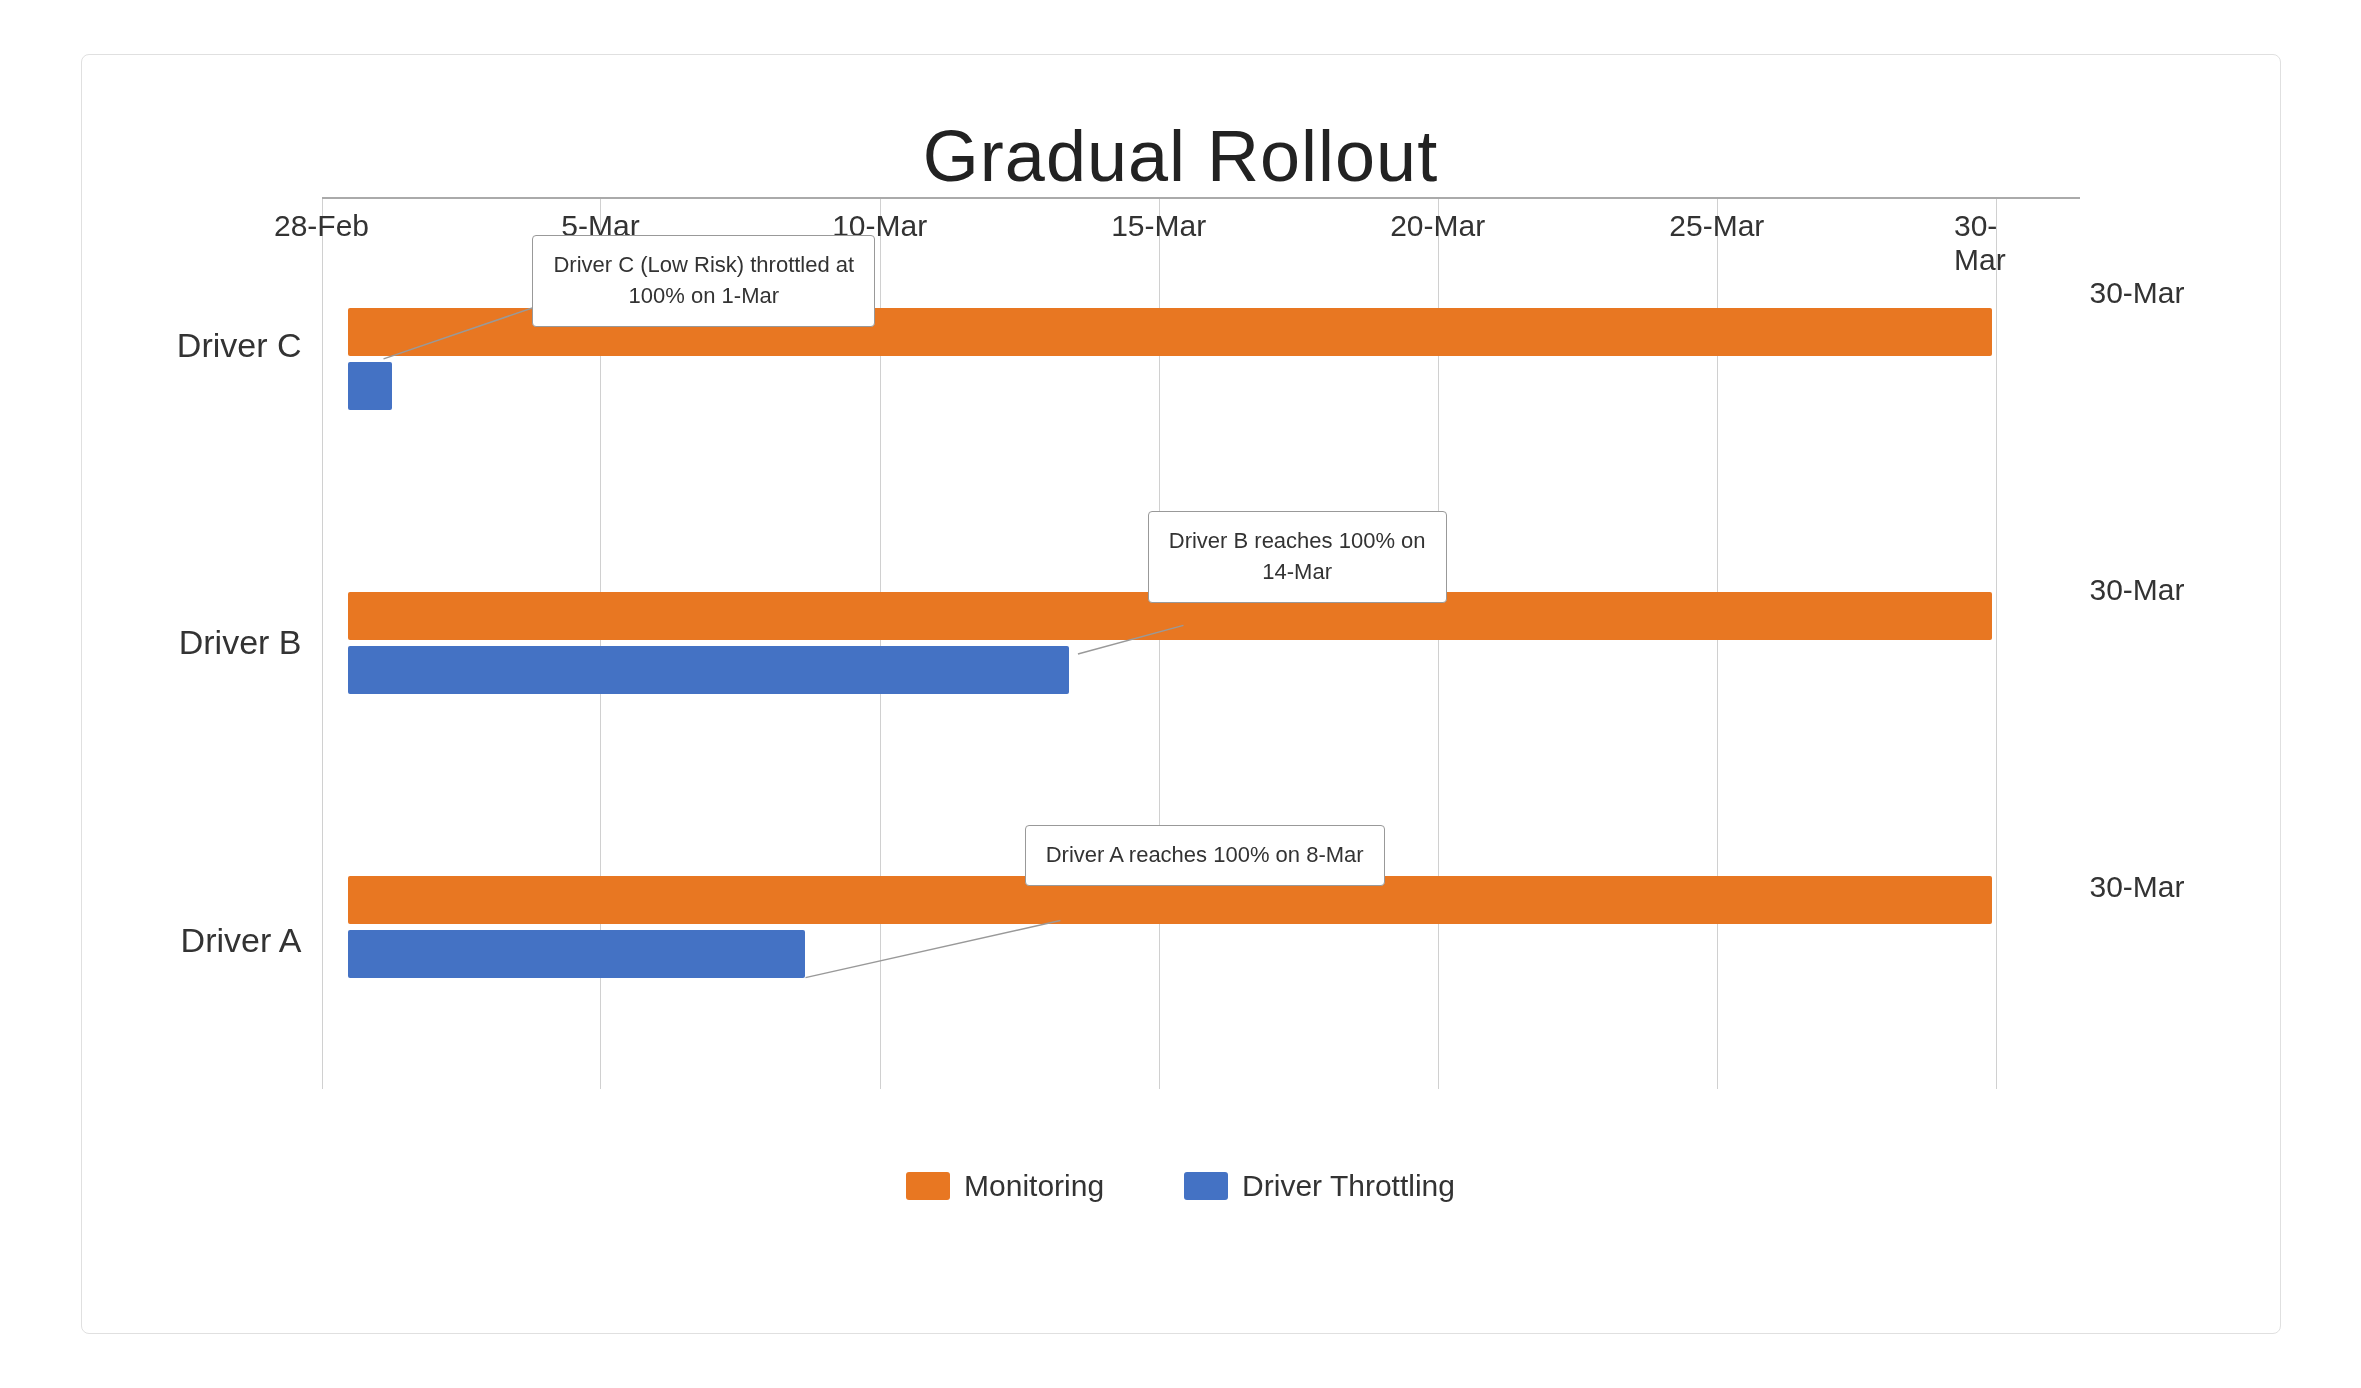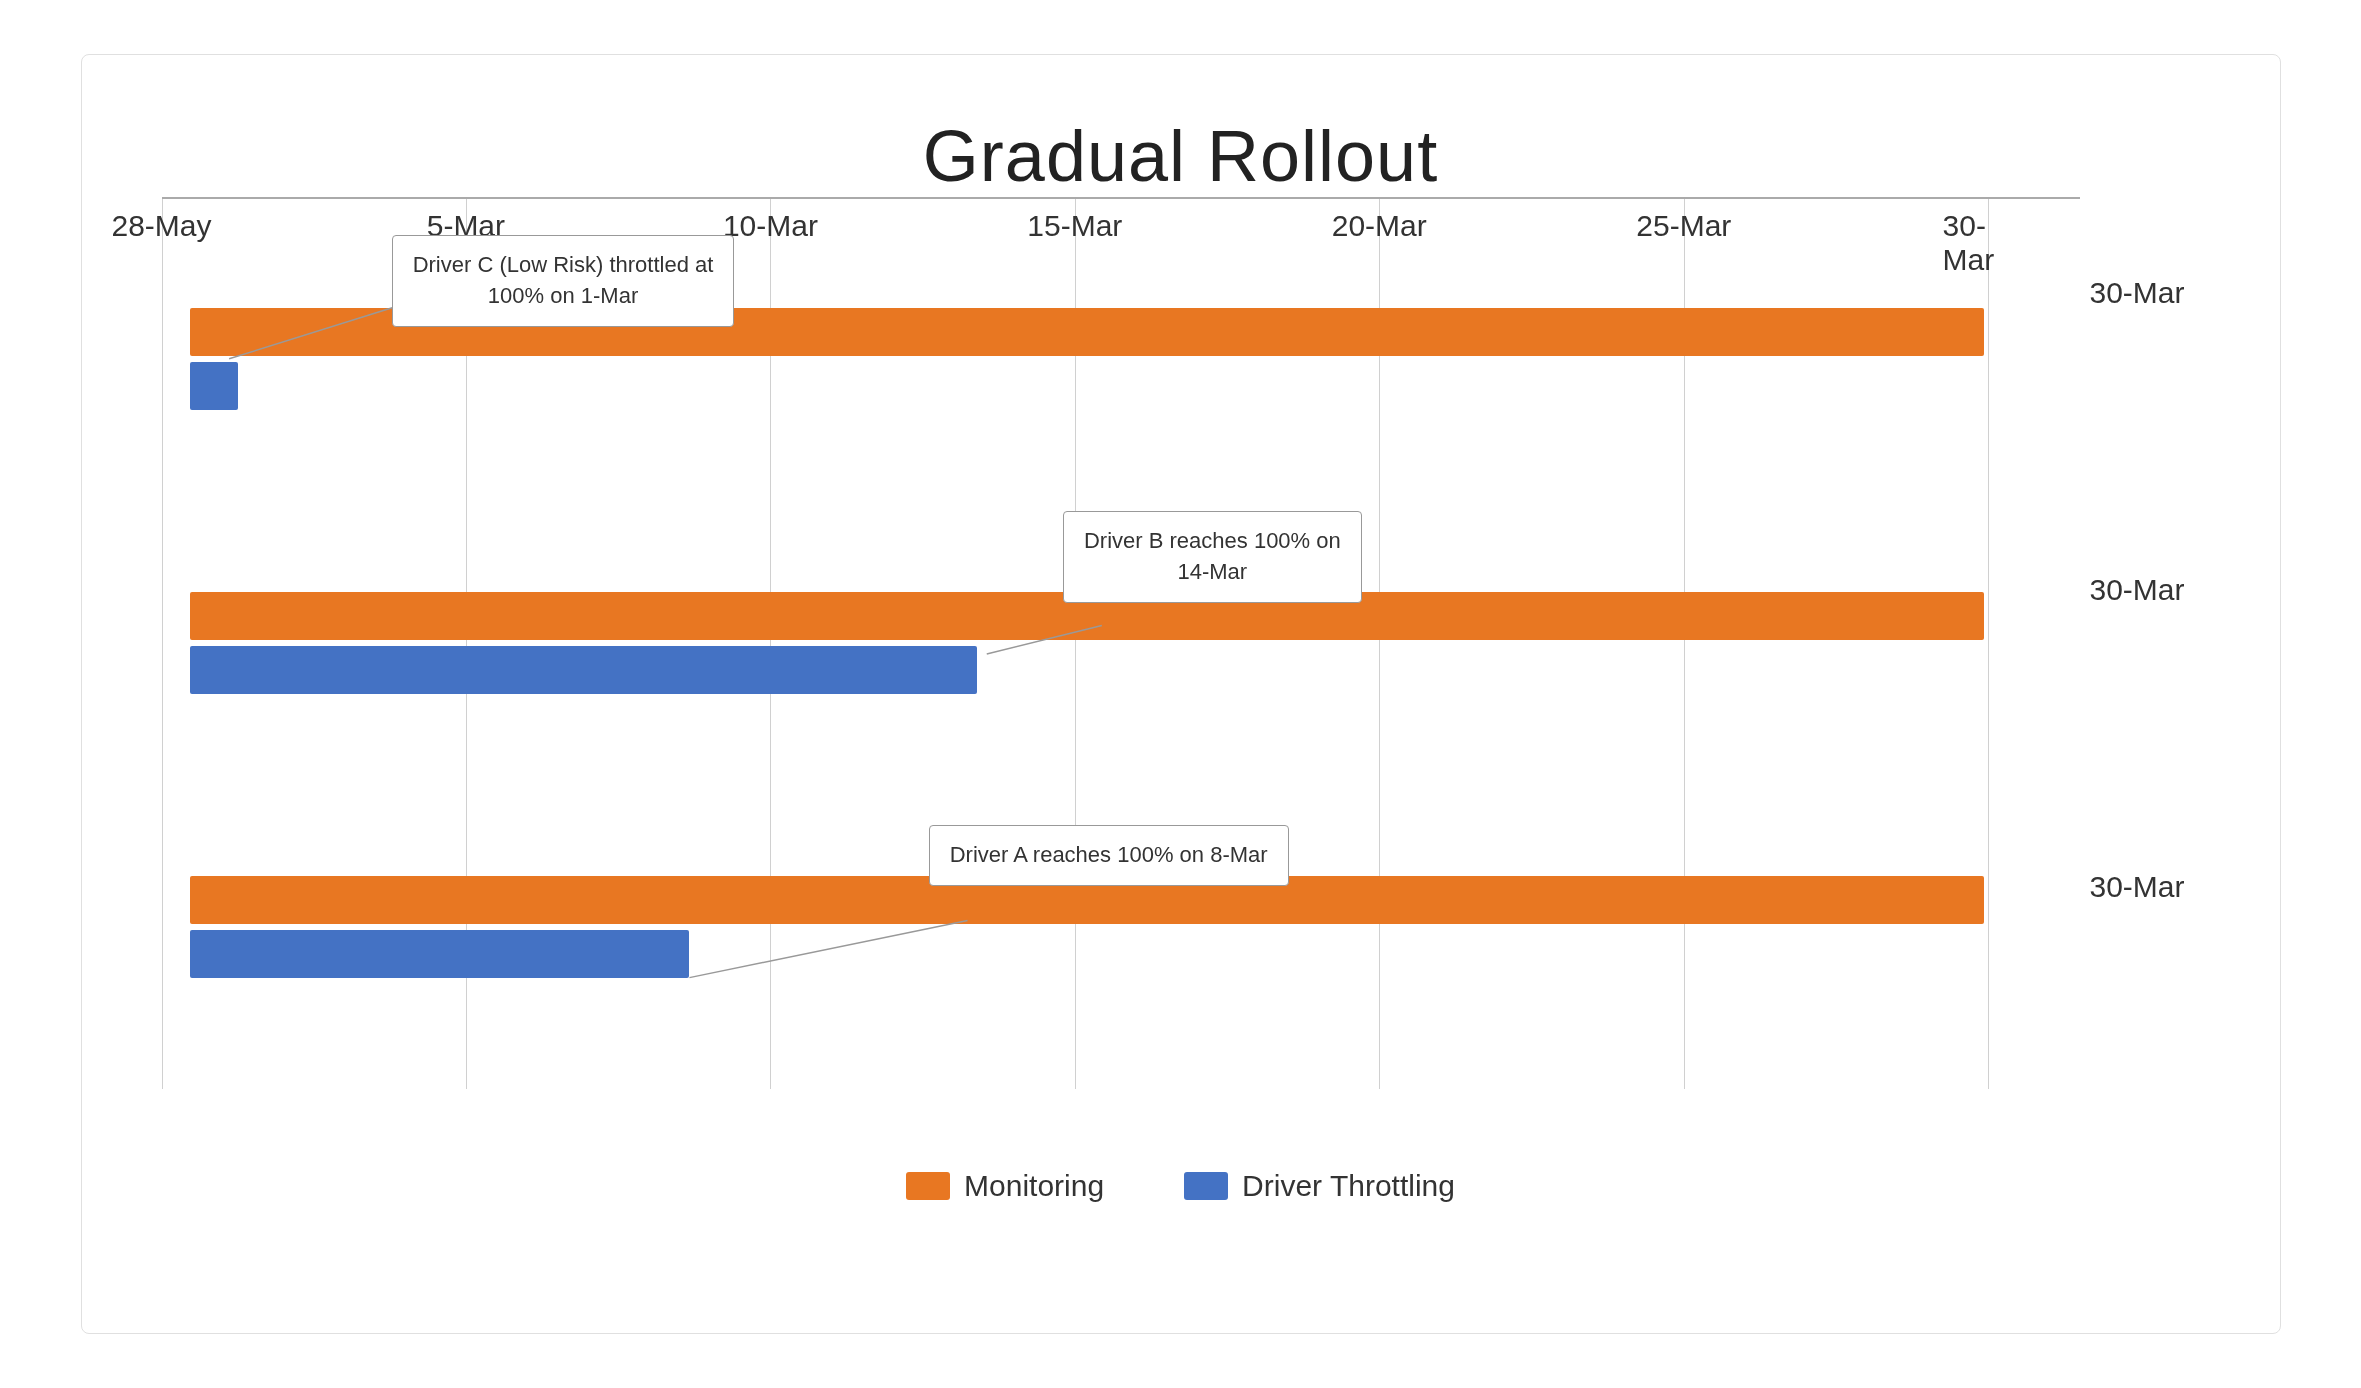--- a/index.html
+++ b/index.html
@@ -175,20 +175,25 @@
     }
   </style>
 </head>
 <body>
 
 <div class="chart-container">
   <div class="chart-title">Gradual Rollout</div>
 
   <div class="chart-area">
 
+    <div class="y-axis-labels">
+      <div class="y-label">Driver C</div>
+      <div class="y-label">Driver B</div>
+      <div class="y-label">Driver A</div>
+    </div>
 
     <div class="chart-plot">
       <div class="grid-and-bars">
 
         <div class="grid-line" style="left:0%"></div>
         <div class="grid-line" style="left:15.87%"></div>
         <div class="grid-line" style="left:31.75%"></div>
         <div class="grid-line" style="left:47.62%"></div>
         <div class="grid-line" style="left:63.49%"></div>
         <div class="grid-line" style="left:79.37%"></div>
@@ -240,21 +245,21 @@
         </svg>
 
         <div class="annotation" style="left:40%; top:66%;">
           Driver A reaches 100% on 8-Mar
         </div>
         <svg class="annotation-line" style="position:absolute; left:0; top:0; width:100%; height:100%; overflow:visible; pointer-events:none;">
           <line x1="27.5%" y1="82%" x2="42%" y2="76%" stroke="#999" stroke-width="1.5"></line>
         </svg>
 
         <div class="x-axis">
-          <div class="x-label" style="left:0%">28-May</div>
+          <div class="x-label" style="left:0%">28-Feb</div>
           <div class="x-label" style="left:15.87%">5-Mar</div>
           <div class="x-label" style="left:31.75%">10-Mar</div>
           <div class="x-label" style="left:47.62%">15-Mar</div>
           <div class="x-label" style="left:63.49%">20-Mar</div>
           <div class="x-label" style="left:79.37%">25-Mar</div>
           <div class="x-label" style="left:95.24%">30-Mar</div>
         </div>
       </div>
     </div>
 

